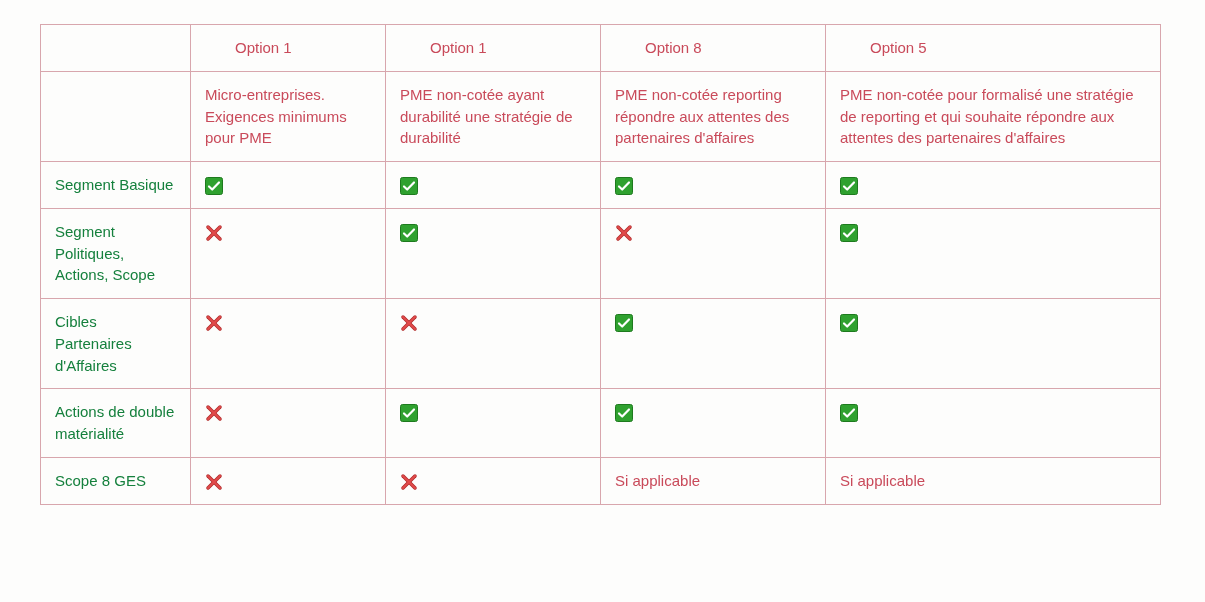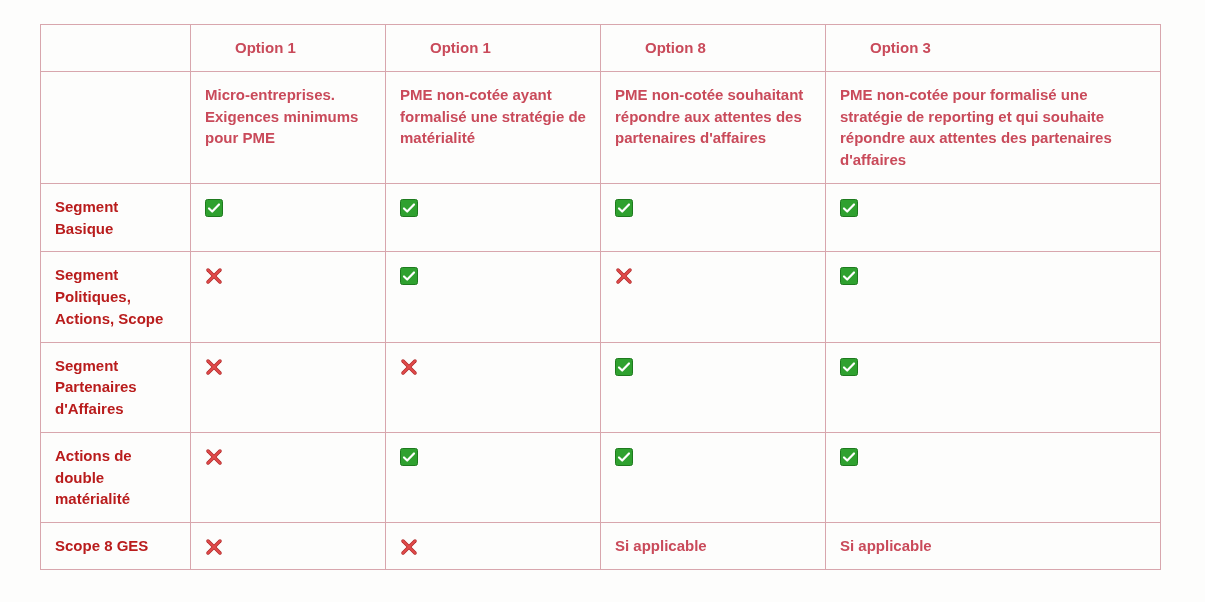--- a/index.html
+++ b/index.html
@@ -19,33 +19,33 @@
     col.row-label-col { width: 150px; }
     col.opt1-col { width: 195px; }
     col.opt2-col { width: 215px; }
     col.opt3-col { width: 225px; }
     col.opt4-col { width: 335px; }
     th, td {
       border: 1px solid #d8a6ad;
       padding: 12px 14px;
       text-align: left;
       vertical-align: top;
-      font-weight: 700;
+      font-weight: 400;
       line-height: 1.45;
     }
     thead th {
-      font-weight: 700;
+      font-weight: 400;
       color: #c94a5a;
       padding-left: 44px;
     }
     .desc-row td {
       color: #c94a5a;
     }
     .row-label {
-      color: #b91c1c;
+      color: #15803d;
     }
     .icon-cell {
       vertical-align: top;
     }
     .check-icon, .cross-icon {
       display: inline-block;
       width: 18px;
       height: 18px;
       vertical-align: middle;
     }
@@ -65,29 +65,29 @@
     <col class="opt2-col">
     <col class="opt3-col">
     <col class="opt4-col">
   </colgroup>
   <thead>
     <tr>
       <th></th>
       <th>Option 1</th>
       <th>Option 1</th>
       <th>Option 8</th>
-      <th>Option 3</th>
+      <th>Option 5</th>
     </tr>
   </thead>
   <tbody>
     <tr class="desc-row">
       <td></td>
       <td>Micro-entreprises. Exigences minimums pour PME</td>
-      <td>PME non-cotée ayant formalisé une stratégie de matérialité</td>
-      <td>PME non-cotée souhaitant répondre aux attentes des partenaires d'affaires</td>
+      <td>PME non-cotée ayant durabilité une stratégie de durabilité</td>
+      <td>PME non-cotée reporting répondre aux attentes des partenaires d'affaires</td>
       <td>PME non-cotée pour formalisé une stratégie de reporting et qui souhaite répondre aux attentes des partenaires d'affaires</td>
     </tr>
 
   <tr>
         <td class="row-label">Segment Basique</td>
         <td class="icon-cell"><span class="check-icon"><svg width="18" height="18" viewBox="0 0 18 18">
               <rect x="0.5" y="0.5" width="17" height="17" rx="2" fill="#2fa12f" stroke="#1e7a1e"></rect>
               <path d="M4 9.5 L7.2 12.5 L14 5.5" fill="none" stroke="#ffffff" stroke-width="2.2" stroke-linecap="round" stroke-linejoin="round"></path>
             </svg></span></td>
         <td class="icon-cell"><span class="check-icon"><svg width="18" height="18" viewBox="0 0 18 18">
@@ -120,21 +120,21 @@
               <path d="M15 3 L3 15" stroke="#b02a2a" stroke-width="3.5" stroke-linecap="round"></path>
               <path d="M3 3 L15 15" stroke="#e24b4b" stroke-width="2" stroke-linecap="round"></path>
               <path d="M15 3 L3 15" stroke="#e24b4b" stroke-width="2" stroke-linecap="round"></path>
             </svg></span></td>
         <td class="icon-cell"><span class="check-icon"><svg width="18" height="18" viewBox="0 0 18 18">
               <rect x="0.5" y="0.5" width="17" height="17" rx="2" fill="#2fa12f" stroke="#1e7a1e"></rect>
               <path d="M4 9.5 L7.2 12.5 L14 5.5" fill="none" stroke="#ffffff" stroke-width="2.2" stroke-linecap="round" stroke-linejoin="round"></path>
             </svg></span></td>
       </tr>
       <tr>
-        <td class="row-label">Segment Partenaires d'Affaires</td>
+        <td class="row-label">Cibles Partenaires d'Affaires</td>
         <td class="icon-cell"><span class="cross-icon"><svg width="18" height="18" viewBox="0 0 18 18">
               <path d="M3 3 L15 15" stroke="#b02a2a" stroke-width="3.5" stroke-linecap="round"></path>
               <path d="M15 3 L3 15" stroke="#b02a2a" stroke-width="3.5" stroke-linecap="round"></path>
               <path d="M3 3 L15 15" stroke="#e24b4b" stroke-width="2" stroke-linecap="round"></path>
               <path d="M15 3 L3 15" stroke="#e24b4b" stroke-width="2" stroke-linecap="round"></path>
             </svg></span></td>
         <td class="icon-cell"><span class="cross-icon"><svg width="18" height="18" viewBox="0 0 18 18">
               <path d="M3 3 L15 15" stroke="#b02a2a" stroke-width="3.5" stroke-linecap="round"></path>
               <path d="M15 3 L3 15" stroke="#b02a2a" stroke-width="3.5" stroke-linecap="round"></path>
               <path d="M3 3 L15 15" stroke="#e24b4b" stroke-width="2" stroke-linecap="round"></path>

